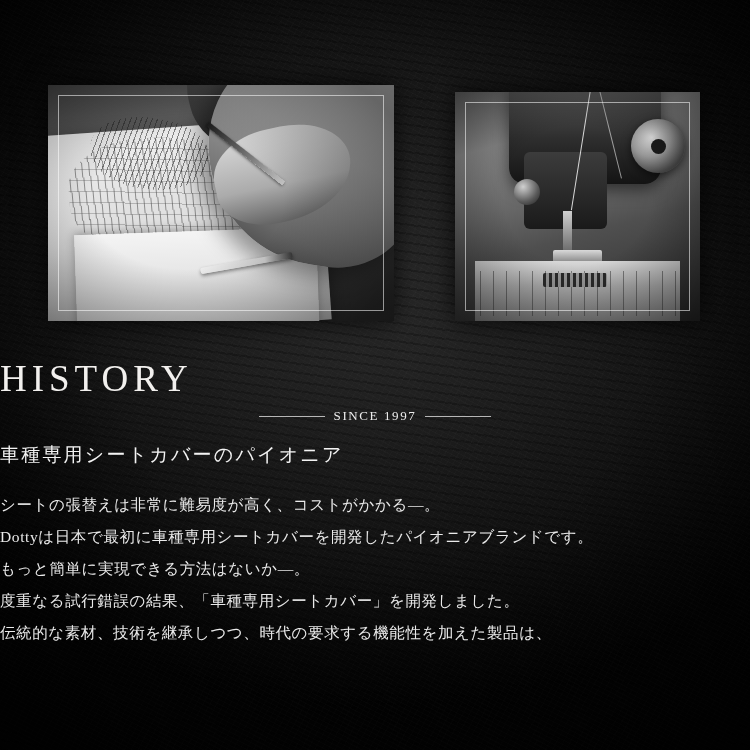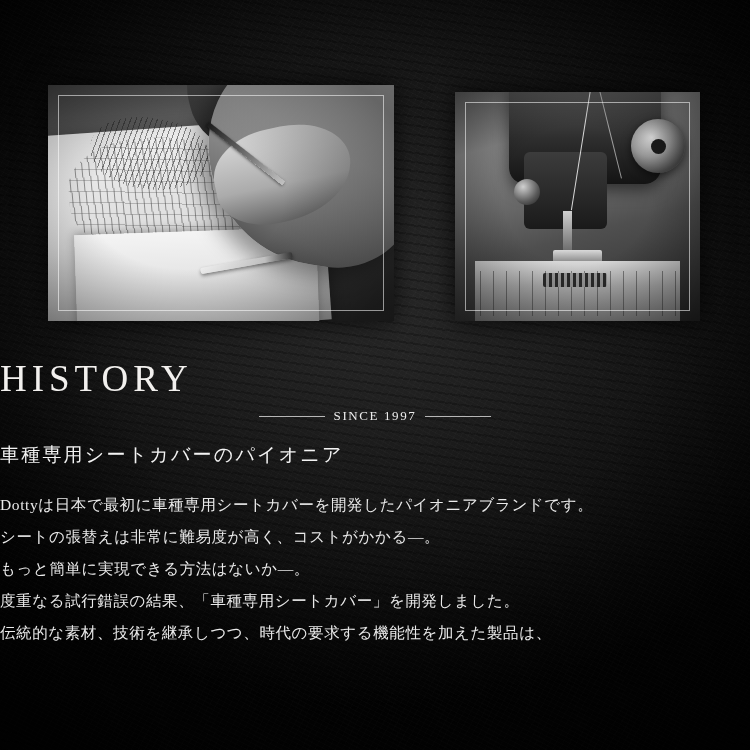--- a/index.html
+++ b/index.html
@@ -401,22 +401,22 @@
 
     <div class="history-block">
       <h1 class="history-title">HISTORY</h1>
       <div class="rule-wrap">
         <span class="rule"></span>
         <span class="since">SINCE 1997</span>
         <span class="rule"></span>
       </div>
       <div class="subtitle">車種専用シートカバーのパイオニア</div>
       <div class="body-copy">
+        <p>シートの張替えは非常に難易度が高く、コストがかかる―。</p>
         <p>Dottyは日本で最初に車種専用シートカバーを開発したパイオニアブランドです。</p>
-        <p>シートの張替えは非常に難易度が高く、コストがかかる―。</p>
         <p>もっと簡単に実現できる方法はないか―。</p>
         <p>度重なる試行錯誤の結果、「車種専用シートカバー」を開発しました。</p>
         <p>伝統的な素材、技術を継承しつつ、時代の要求する機能性を加えた製品は、</p>
       </div>
     </div>
 
   </div>
 </div>
 
 </body></html>

